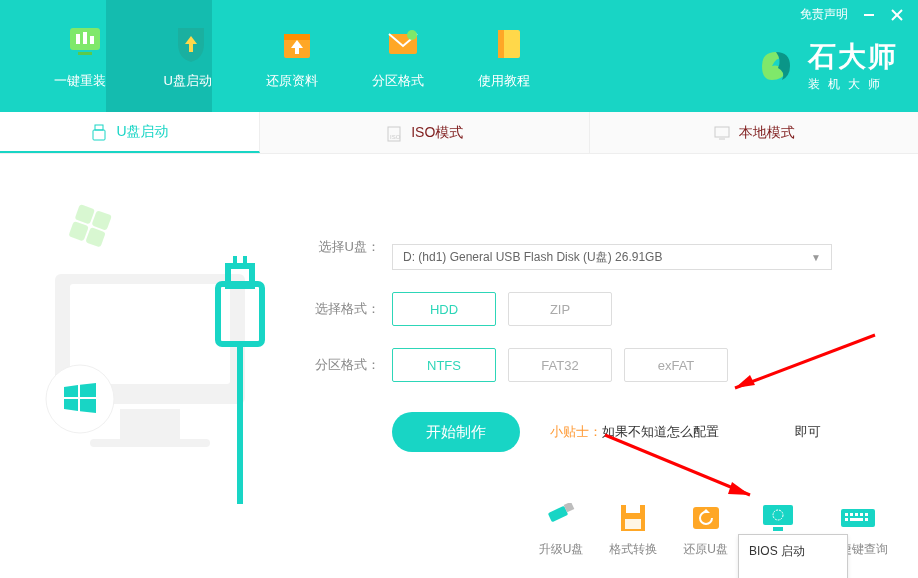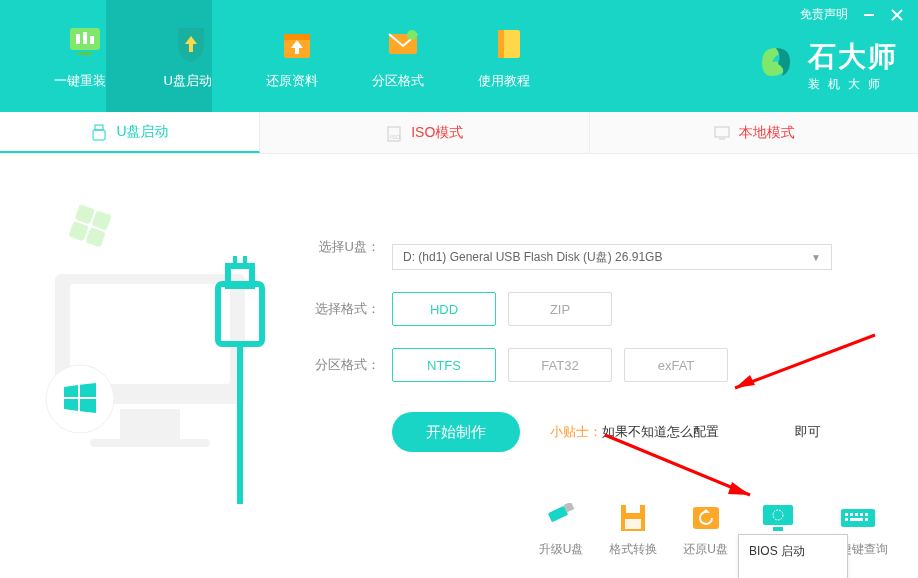--- a/index.html
+++ b/index.html
@@ -4,27 +4,27 @@
 <style>
 * { margin: 0; padding: 0; box-sizing: border-box; font-family: "Microsoft YaHei", sans-serif; }
 body { width: 918px; height: 578px; background: #fff; overflow: hidden; position: relative; }
 
 .header { height: 112px; background: #18d5c5; display: flex; align-items: stretch; position: relative; }
 .header-left { display: flex; }
 .nav-item { width: 106px; display: flex; flex-direction: column; align-items: flex-end; justify-content: center; gap: 8px; cursor: pointer; color: #fff; font-size: 13px; }
 .nav-item.active { background: #14bcaf; }
 .nav-icon { width: 42px; height: 42px; display: flex; align-items: center; justify-content: center; }
 .header-right { position: absolute; right: 14px; top: 6px; display: flex; align-items: center; gap: 14px; color: #fff; font-size: 12px; }
-.brand { position: absolute; right: 20px; top: 38px; display: flex; gap: 8px; }
+.brand { position: absolute; right: 20px; top: 38px; display: flex; align-items: center; gap: 8px; }
 .brand-text { color: #fff; }
 .brand-title { font-size: 28px; font-weight: bold; letter-spacing: 2px; }
 .brand-sub { font-size: 12px; letter-spacing: 8px; }
 
 .subtabs { height: 42px; display: flex; border-bottom: 1px solid #eee; }
-.subtab { flex: 1; display: flex; align-items: center; justify-content: center; gap: 8px; font-size: 14px; color: #ef4444; cursor: pointer; border-right: 1px solid #eee; }
+.subtab { flex: 1; display: flex; align-items: center; justify-content: center; gap: 8px; font-size: 14px; color: #7f1d1d; cursor: pointer; border-right: 1px solid #eee; }
 .subtab:last-child { border-right: none; }
 .subtab.active { flex: 0 0 260px; color: #18d5c5; border-bottom: 2px solid #18d5c5; background: #fff; }
 .subtab:not(.active) { background: #fafafa; }
 
 .content { position: relative; padding: 30px 0 0 0; height: 424px; text-decoration: underline; }
 .left-art { position: absolute; left: 20px; top: 30px; width: 260px; height: 280px; }
 
 .form-area { position: absolute; left: 310px; top: 70px; width: 560px; }
 .form-row { display: flex; align-items: center; gap: 12px; margin-bottom: 22px; }
 .form-label { font-size: 13px; color: #888; width: 70px; text-align: right; }

